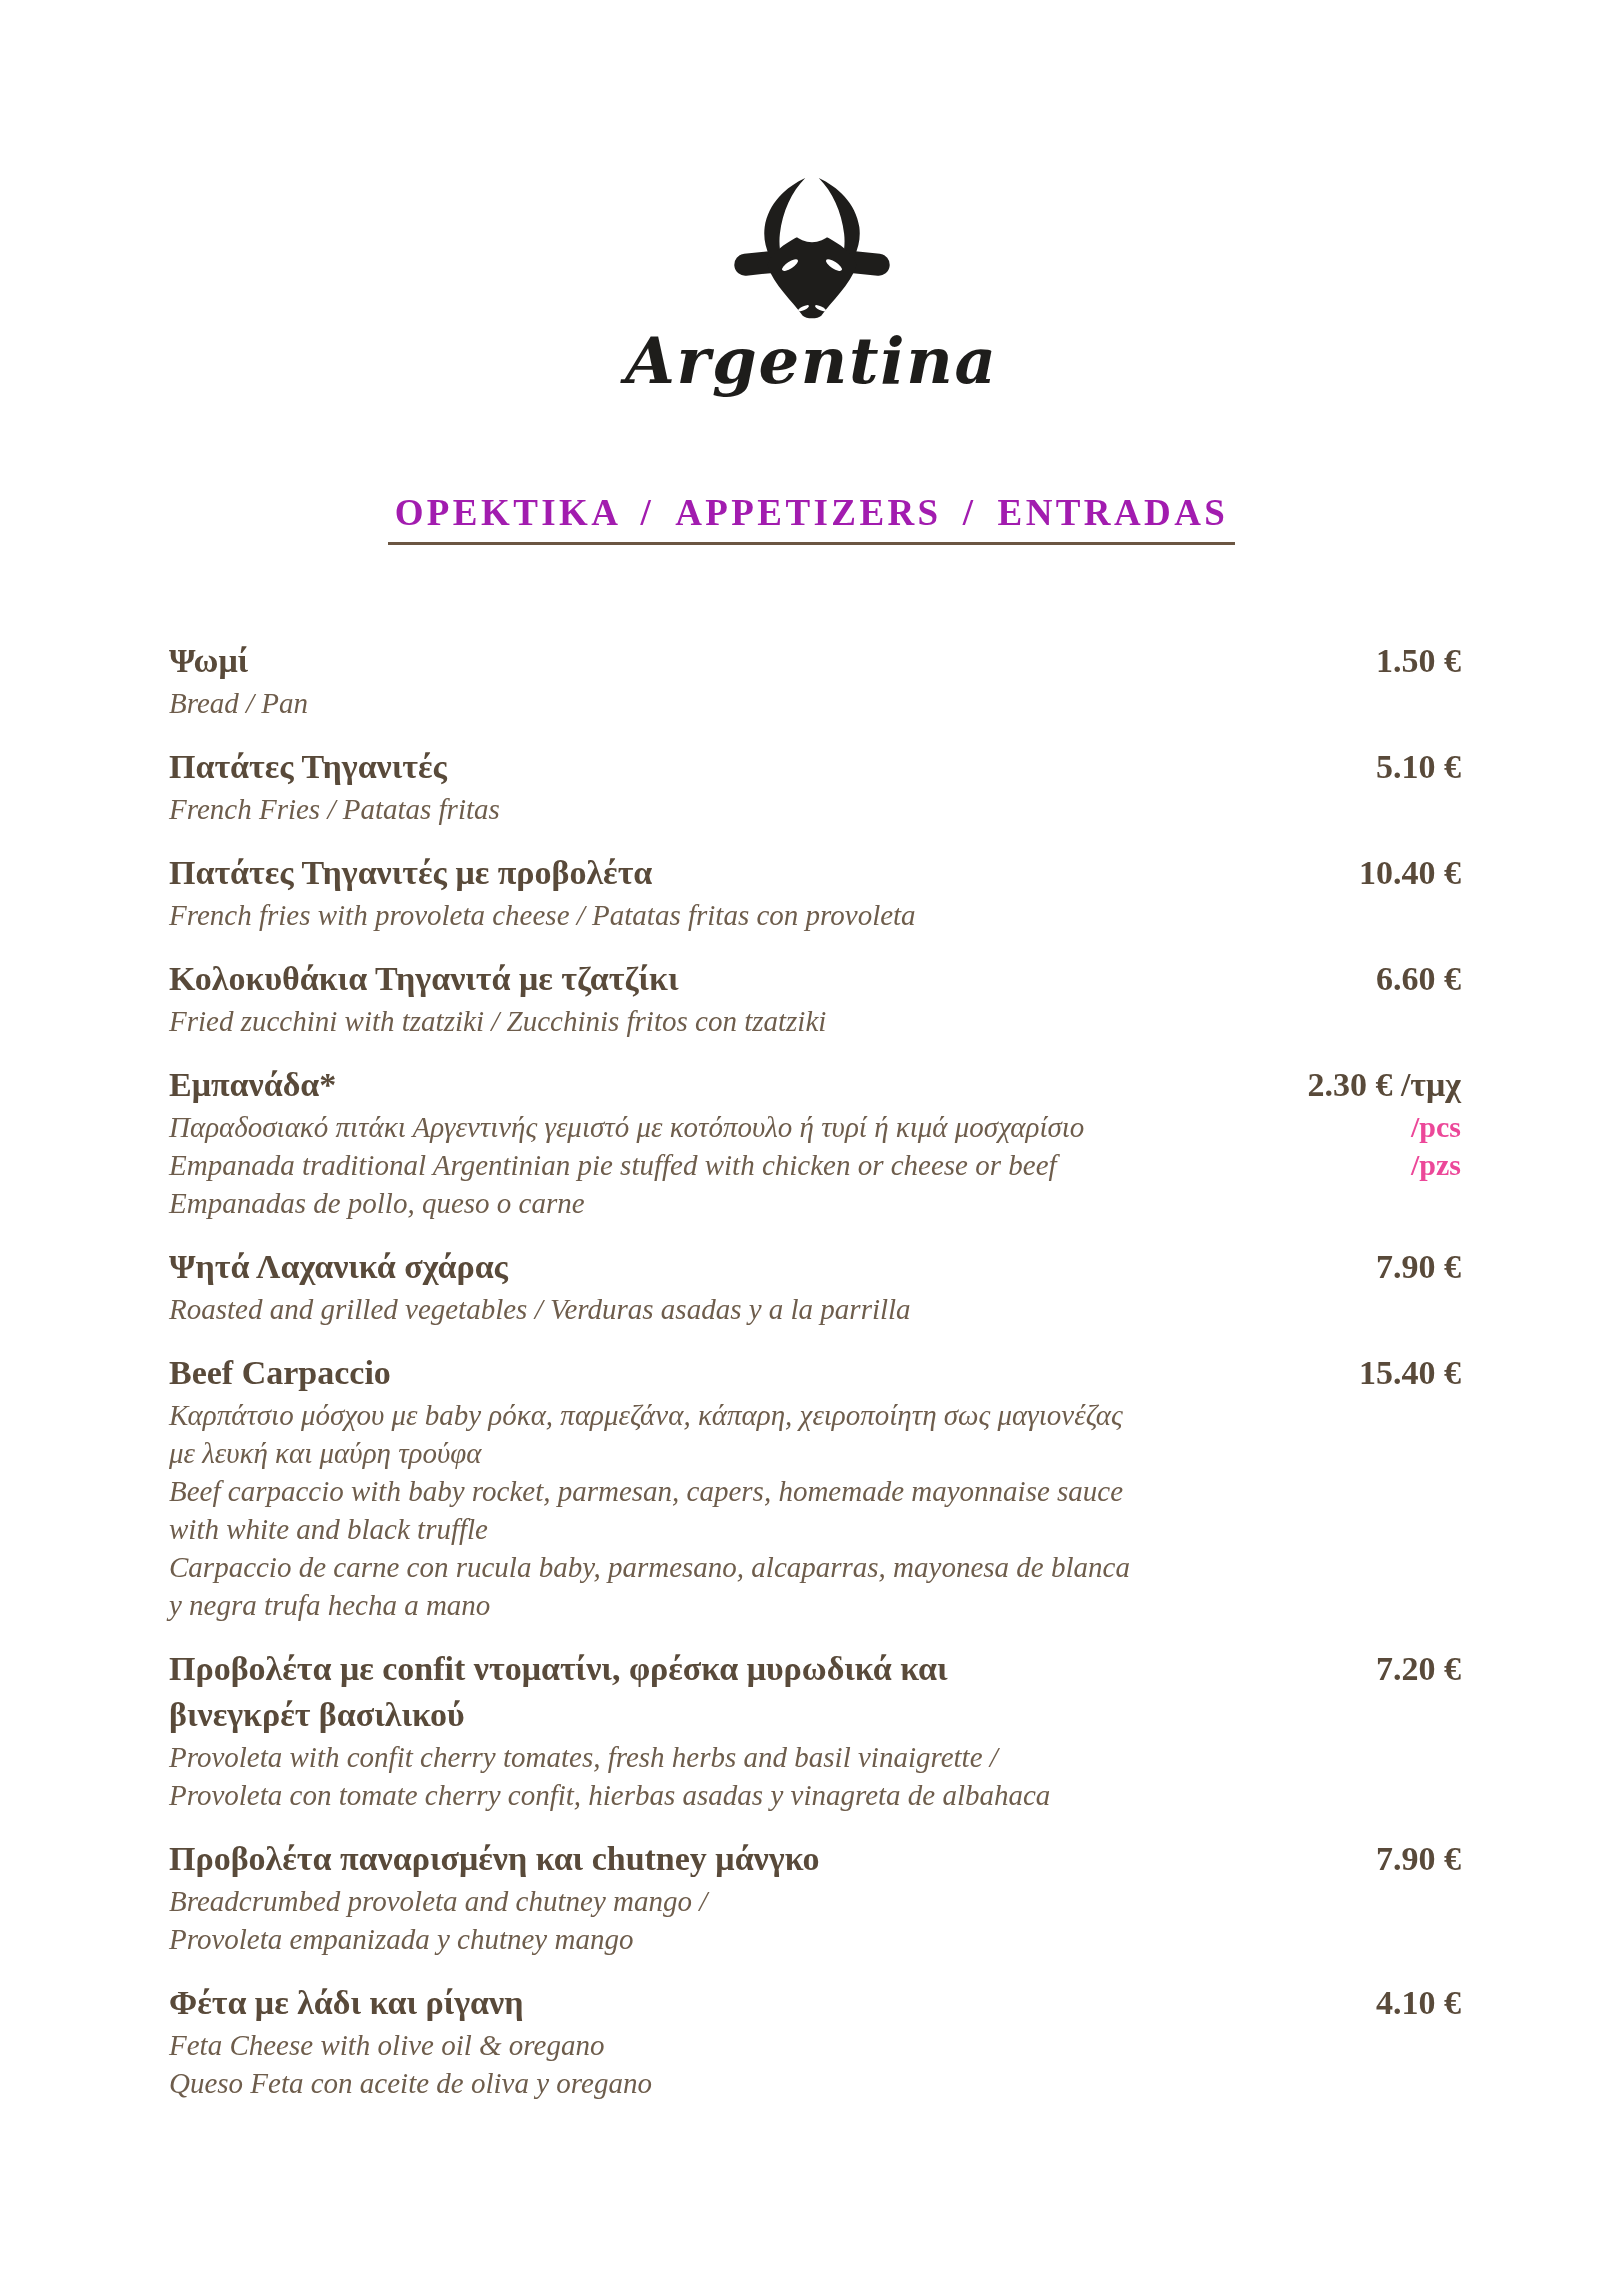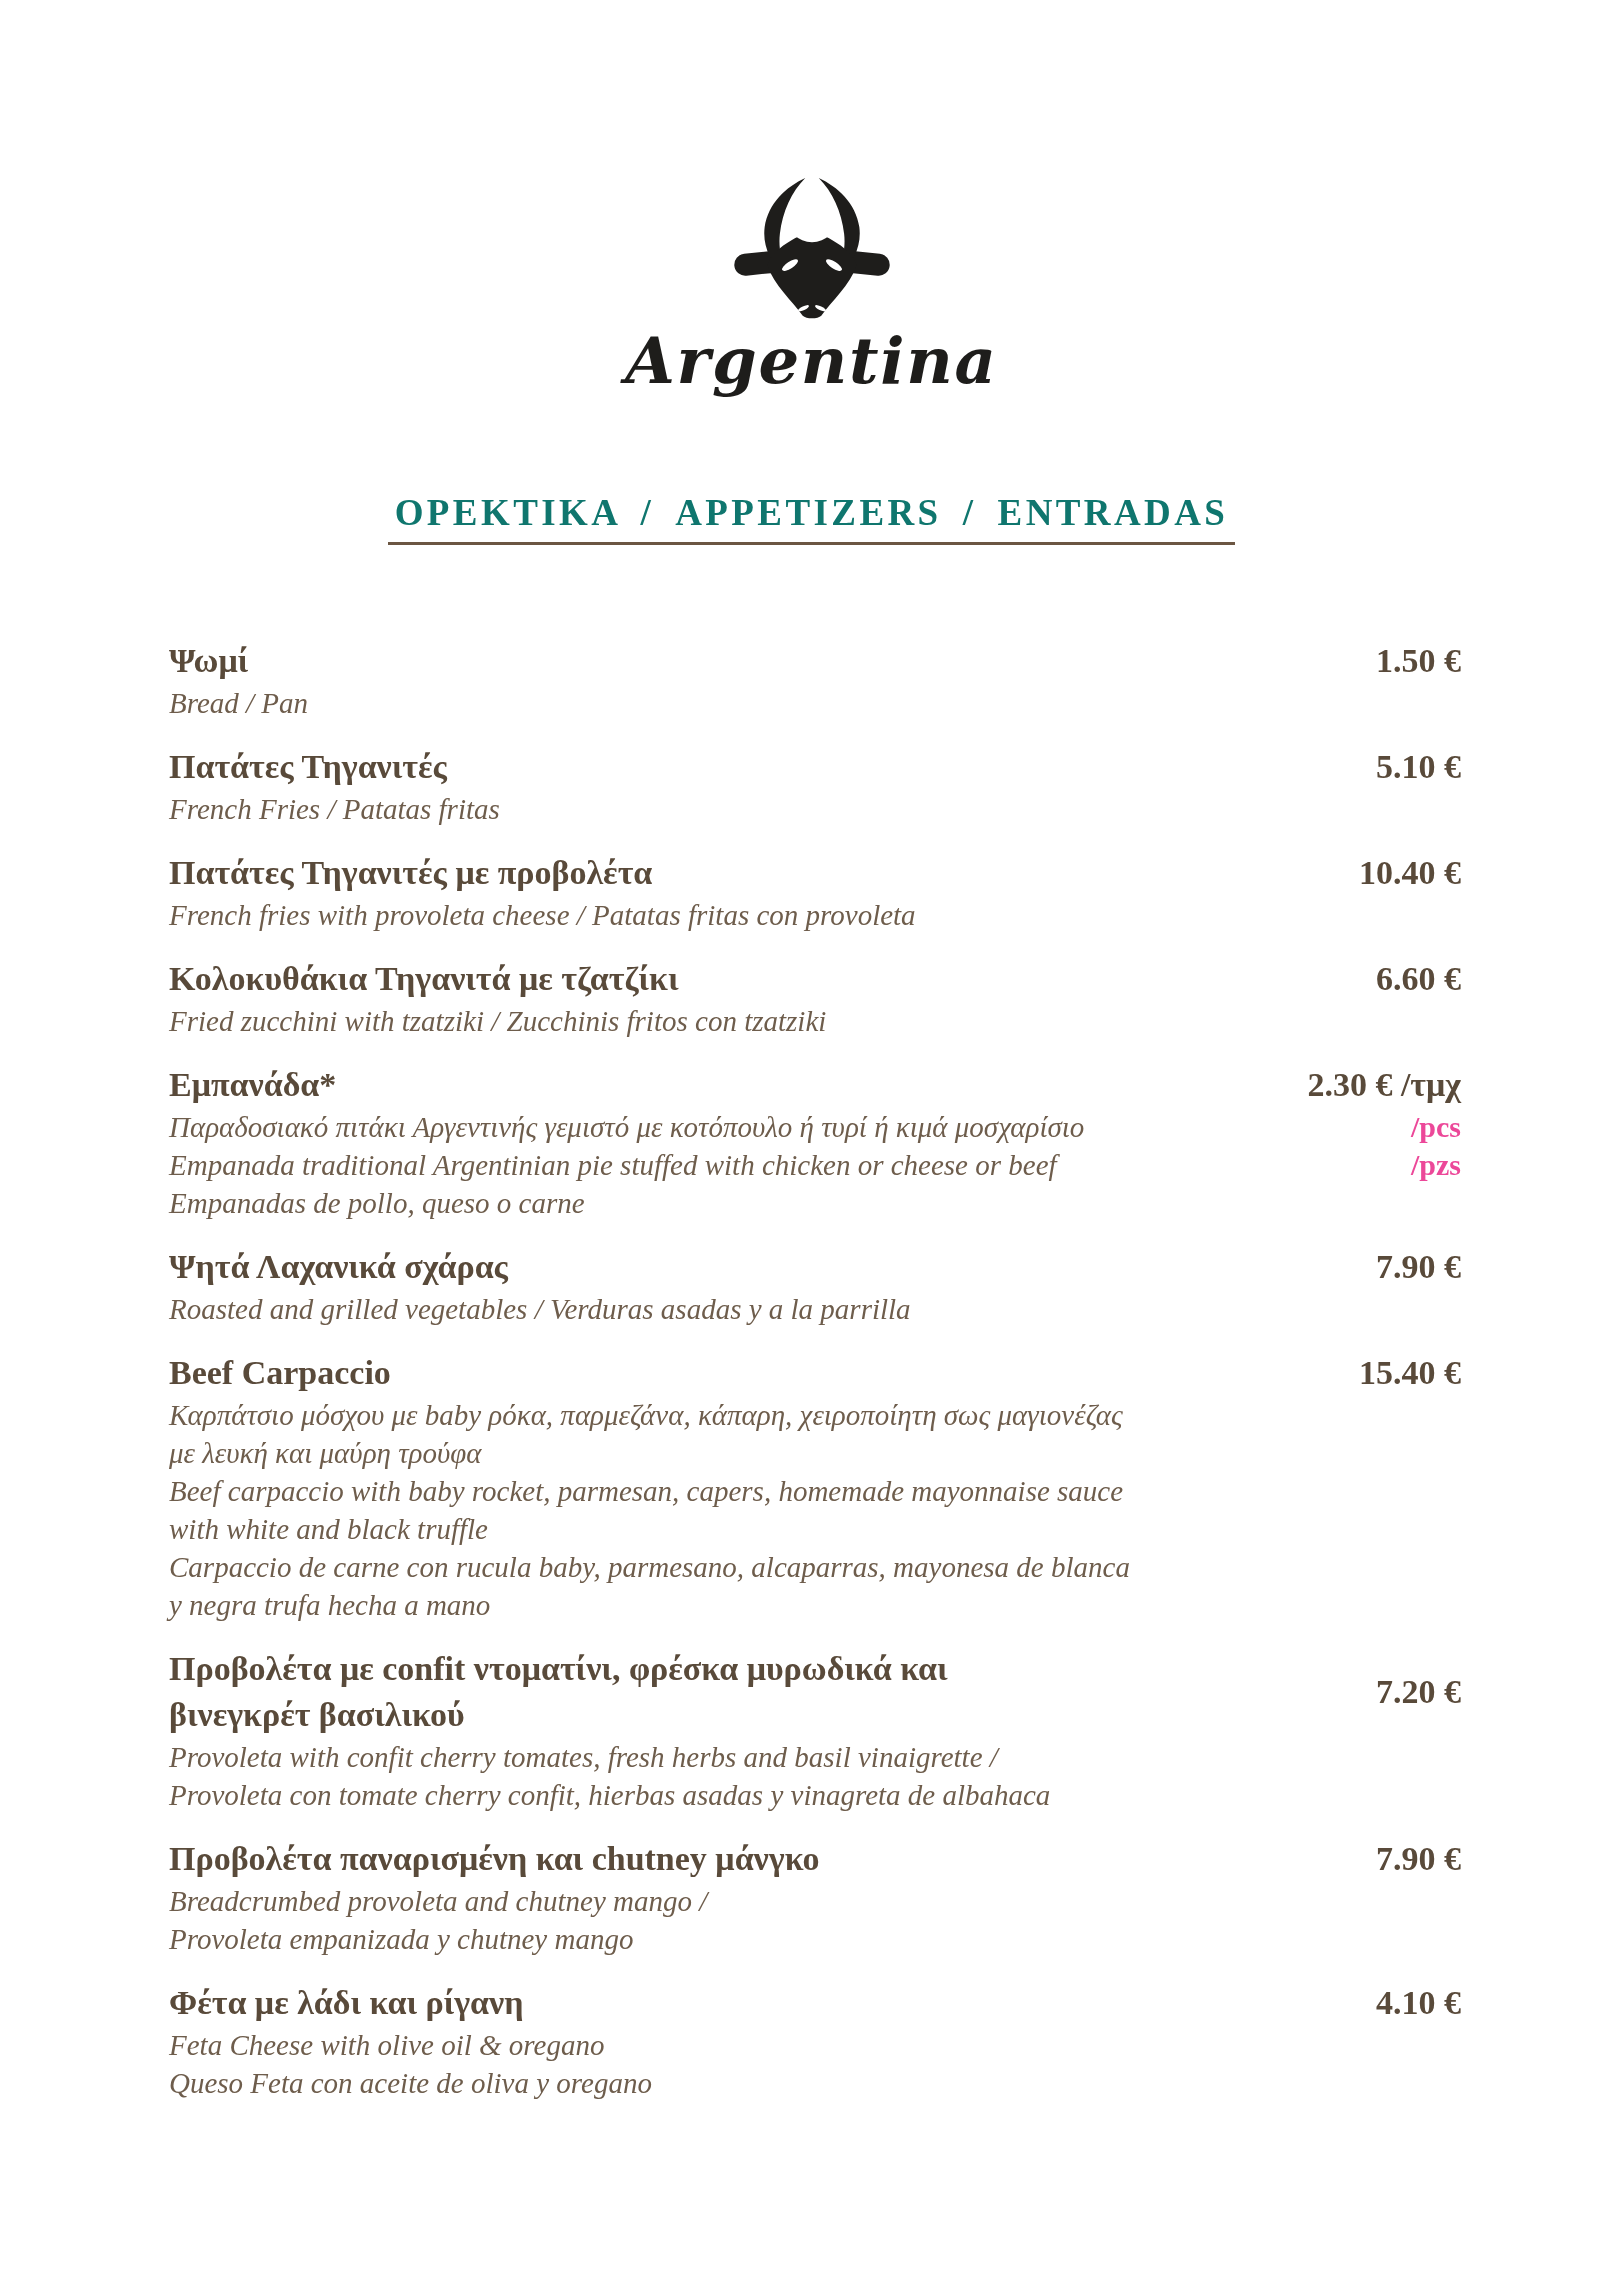--- a/index.html
+++ b/index.html
@@ -29,31 +29,31 @@
 
   
   .section-heading{
     position:absolute;top:493px;left:0;width:100%;
     text-align:center;
   }
   .section-heading span{
     display:inline-block;
     font-weight:700;font-size:37px;line-height:1.1;
     letter-spacing:3.4px;word-spacing:8.5px;
-    color:#0f766e;
+    color:#a21caf;
     padding:0 6.8px 8.5px 6.8px;
     border-bottom:3.4px solid #6b5642;
   }
 
   
   .menu{
     position:absolute;top:638px;left:169px;width:1292px;
   }
   .menu-item{margin-bottom:22px;}
-  .item-head{display:flex;align-items:center;}
+  .item-head{display:flex;align-items:flex-start;}
   .item-names{flex:1;min-width:0;}
   .item-name{
     font-weight:700;font-size:34px;line-height:46px;
     color:#594a3a;
   }
   .item-price{
     margin-left:20px;white-space:nowrap;
     font-weight:700;font-size:34px;line-height:46px;
     color:#594a3a;
   }

